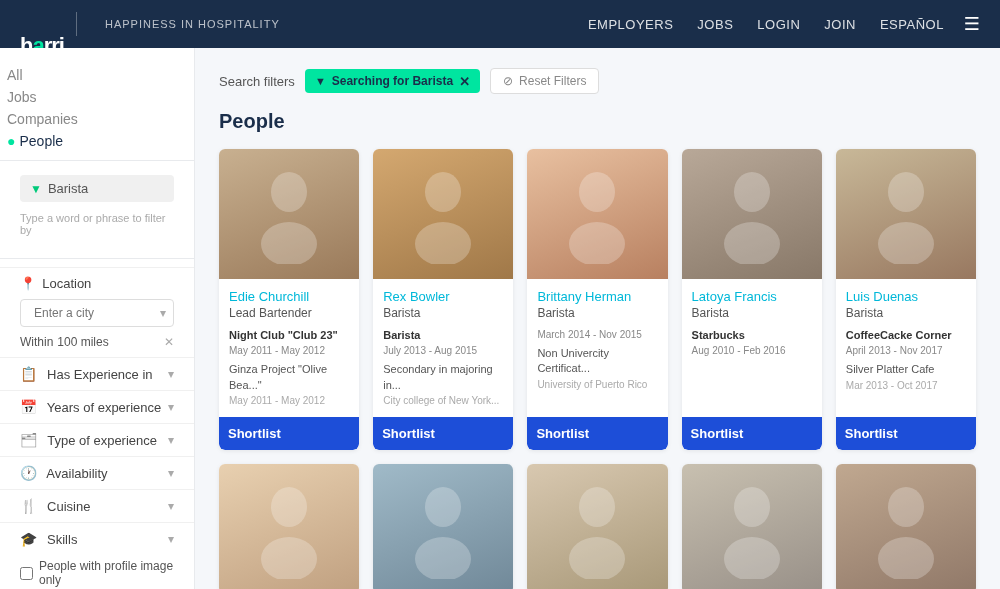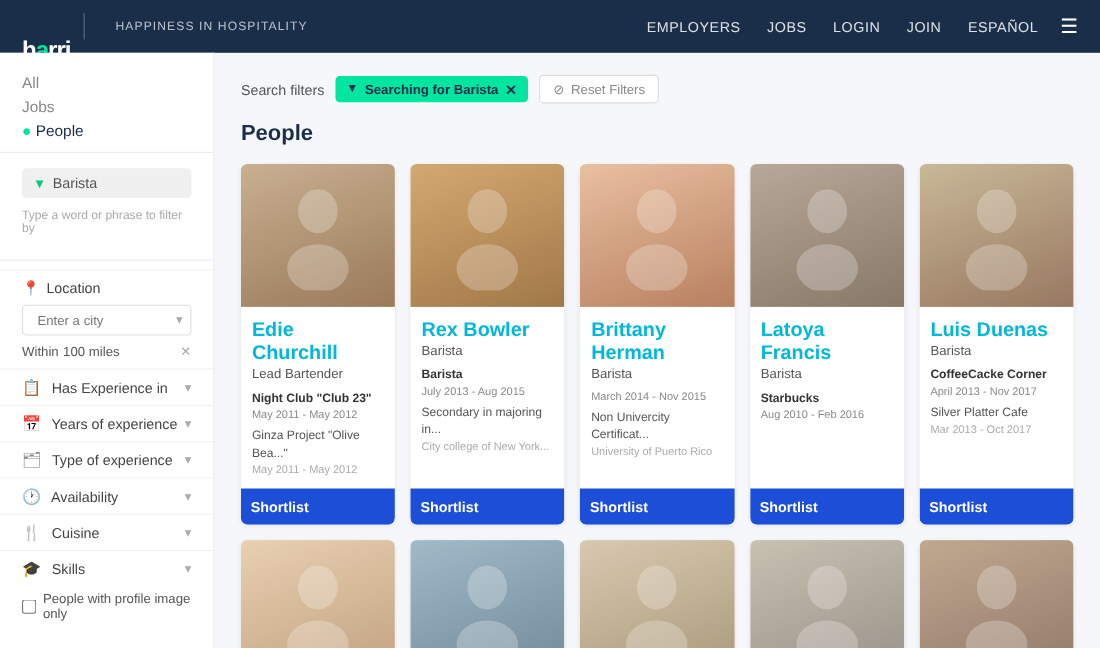--- a/index.html
+++ b/index.html
@@ -64,21 +64,21 @@
 
     
     .sidebar {
       width: 195px;
       background: white;
       border-right: 1px solid #e8eaed;
       padding: 16px 0;
       flex-shrink: 0;
     }
     .sidebar-nav {
-      padding: 0 20px;
+      padding: 0 7px;
       margin-bottom: 0;
     }
     .sidebar-nav a {
       display: block;
       color: #888;
       text-decoration: none;
       padding: 3px 0;
       font-size: 14px;
     }
     .sidebar-nav a.active {
@@ -270,22 +270,22 @@
       box-shadow: 0 1px 4px rgba(0,0,0,0.08);
       display: flex;
       flex-direction: column;
     }
     .card-body {
       padding: 10px;
       flex: 1;
     }
     .card-name {
       color: #00b8d9;
-      font-weight: 700;
-      font-size: 18px;
+      font-weight: 400;
+      font-size: 13px;
       margin-bottom: 2px;
       cursor: pointer;
     }
     .card-role {
       color: #555;
       font-size: 12px;
       margin-bottom: 8px;
     }
     .card-detail {
       font-size: 11px;
@@ -352,20 +352,21 @@
   </div>
   <span class="navbar-menu-icon">☰</span>
 </nav>
 
 <div class="main-layout">
 
   <aside class="sidebar">
     <div class="sidebar-nav">
       <a>All</a>
       <a>Jobs</a>
+      <a>Companies</a>
       <a class="active">
         <span class="active-dot">●</span>People
       </a>
     </div>
 
     <div class="sidebar-divider"></div>
 
     <div class="filter-section">
       <div class="filter-tag">
         <span class="filter-icon">▼</span>

